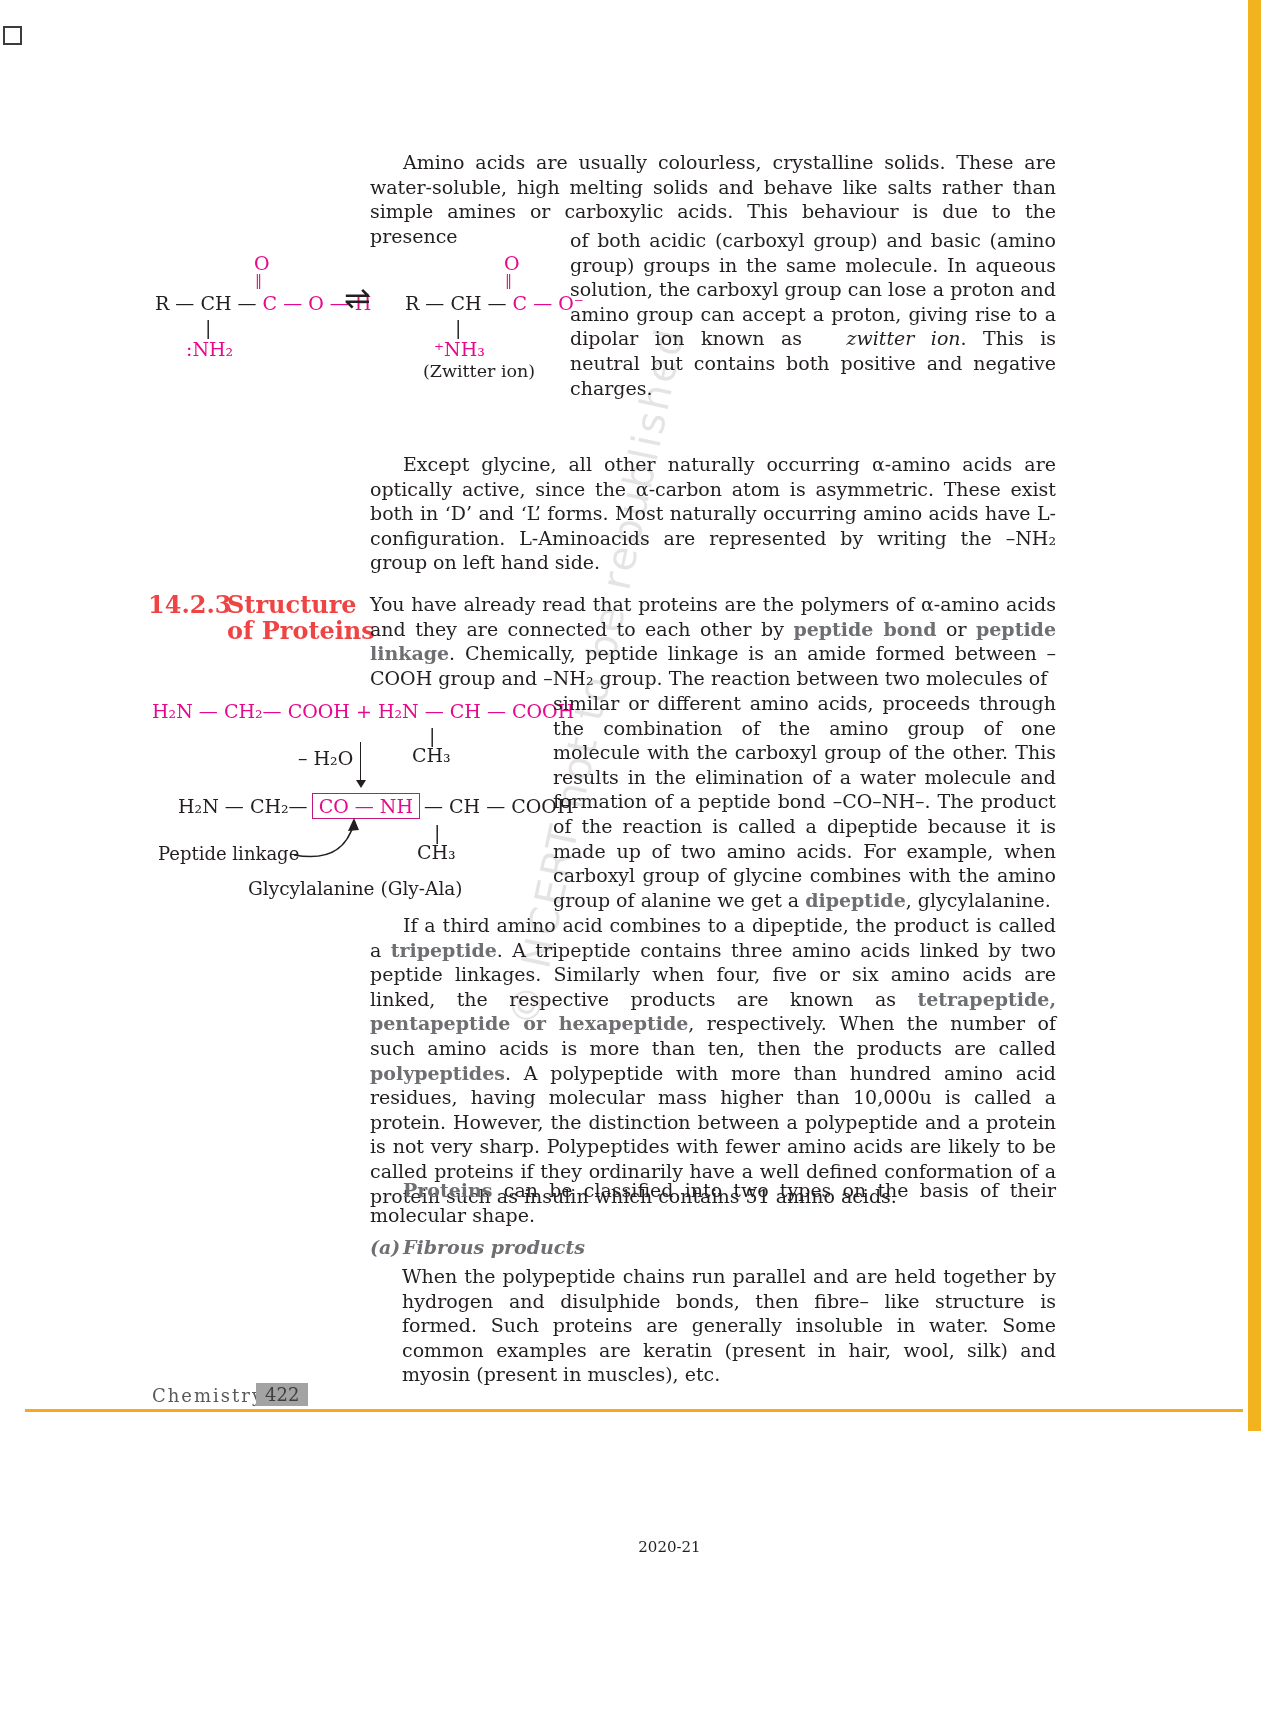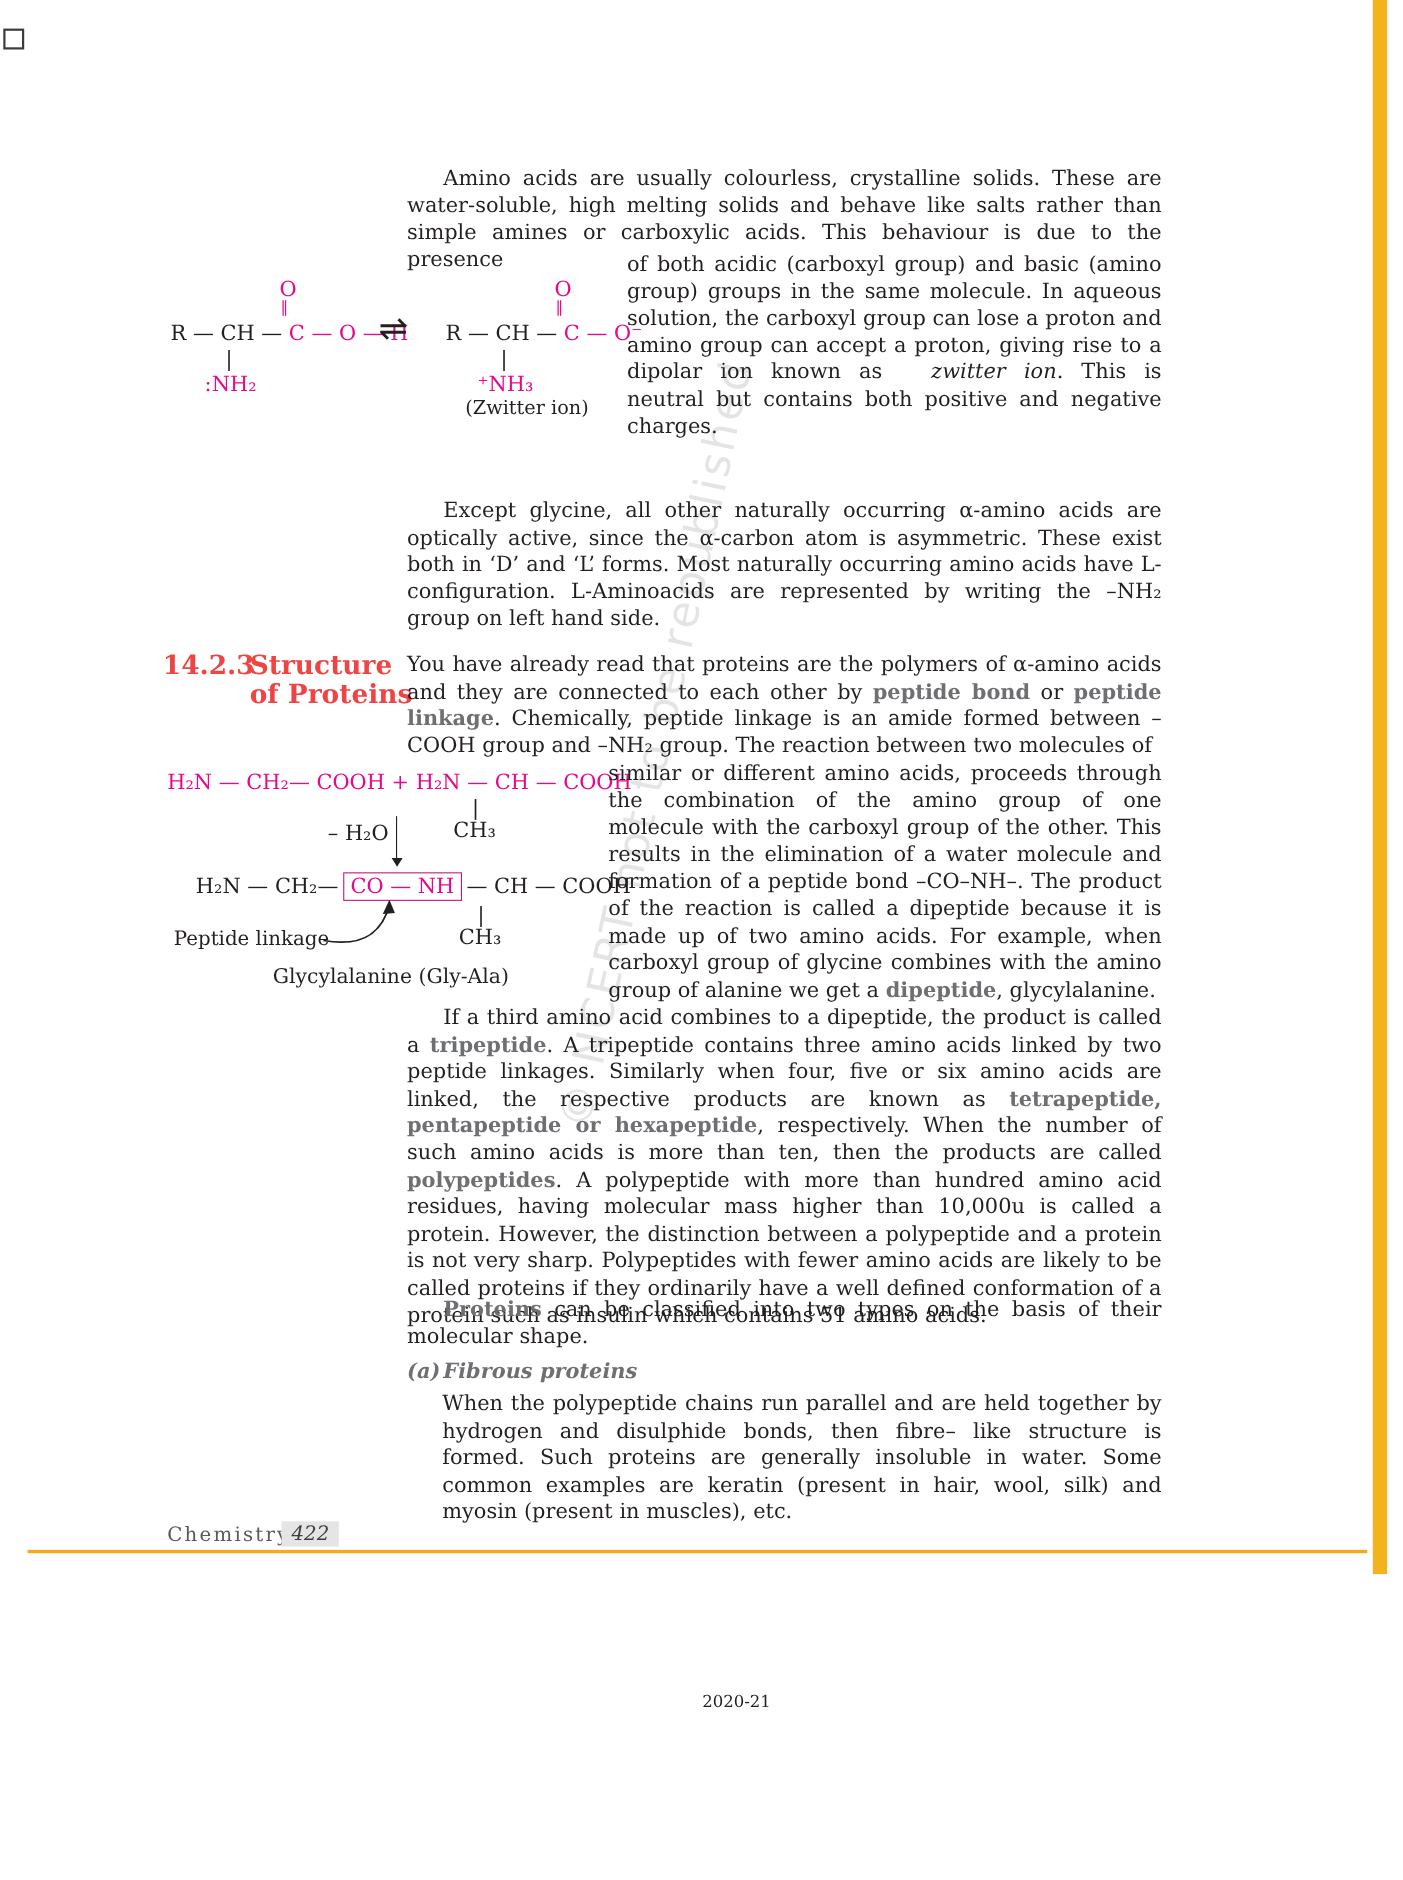--- a/index.html
+++ b/index.html
@@ -22,21 +22,21 @@
   .arrow-line{width:0;border-left:1.6px solid #231f20;}
   .arrow-head{width:0;height:0;border-left:5px solid transparent;border-right:5px solid transparent;border-top:8px solid #231f20;}
   .plabel{font-size:18px;}
   .cap{font-size:18.5px;}
   .crop{position:absolute;left:3px;top:26px;width:15px;height:15px;border:2px solid #3c3c3c;background:#fff;}
   .edgebar{position:absolute;left:1248px;top:0;width:13px;height:1431px;background:#f2b31e;}
   .watermark{position:absolute;left:500px;top:1020px;transform:rotate(-78deg);transform-origin:0 0;
              font-size:40px;letter-spacing:3px;color:#8a8a8a;opacity:0.22;white-space:nowrap;
              font-family:"DejaVu Sans",sans-serif;}
   .foot-subject{font-size:18px;letter-spacing:2px;color:#58595b;}
-  .foot-page{font-size:18px;color:#3f3f3f;background:#e5e5e5;padding:1px 9px;font-style:italic;}
+  .foot-page{font-size:18px;color:#3f3f3f;background:#a3a3a3;padding:1px 9px;}
   .foot-rule{height:3px;background:#f7a81b;}
   .foot-year{font-size:15px;color:#231f20;}
   .fhead{position:absolute;font-size:19px;}
 </style>
 </head>
 <body>
 
 <div class="page">
 
   <div class="crop"></div>
@@ -99,21 +99,21 @@
     <span class="abs cap" style="left:100px;top:188px;">Glycylalanine (Gly-Ala)</span>
   </div>
 
   <p class="txt" style="left:553px;top:691px;width:503px;"><span>similar or different amino acids, proceeds through the combination of the amino group of one molecule with the carboxyl group of the other. This results in the elimination of a water molecule and formation of a peptide bond –CO–NH–. The product of the reaction is called a dipeptide because it is made up of two amino acids. For example, when carboxyl group of glycine combines with the amino group of alanine we get a </span><span class="b">dipeptide</span><span>, glycylalanine.</span></p>
 
   <p class="txt ind" style="left:370px;top:913px;width:686px;"><span>If a third amino acid combines to a dipeptide, the product is called a </span><span class="b">tripeptide</span><span>. A tripeptide contains three amino acids linked by two peptide linkages. Similarly when four, five or six amino acids are linked, the respective products are known as </span><span class="b">tetrapeptide, pentapeptide or hexapeptide</span><span>, respectively. When the number of such amino acids is more than ten, then the products are called </span><span class="b">polypeptides</span><span>. A polypeptide with more than hundred amino acid residues, having molecular mass higher than 10,000u is called a protein. However, the distinction between a polypeptide and a protein is not very sharp. Polypeptides with fewer amino acids are likely to be called proteins if they ordinarily have a well defined conformation of a protein such as insulin which contains 51 amino acids.</span></p>
 
   <p class="txt ind" style="left:370px;top:1178px;width:686px;"><span class="b">Proteins</span><span> can be classified into two types on the basis of their molecular shape.</span></p>
 
   <span class="fhead bi" style="left:370px;top:1236px;">(a)</span>
-  <span class="fhead bi" style="left:403px;top:1236px;">Fibrous proteins</span>
+  <span class="fhead bi" style="left:403px;top:1236px;">Fibrous products</span>
 
   <p class="txt" style="left:402px;top:1264px;width:654px;"><span>When the polypeptide chains run parallel and are held together by hydrogen and disulphide bonds, then fibre– like structure is formed. Such proteins are generally insoluble in water. Some common examples are keratin (present in hair, wool, silk) and myosin (present in muscles), etc.</span></p>
 
   <span class="abs foot-subject" style="left:152px;top:1385px;">Chemistry</span>
   <span class="abs foot-page" style="left:256px;top:1383px;">422</span>
   <div class="abs foot-rule" style="left:25px;top:1409px;width:1218px;"></div>
 
   <span class="abs foot-year" style="left:0;top:1538px;width:1275px;text-align:center;padding-left:32px;">2020-21</span>
 
 </div>

